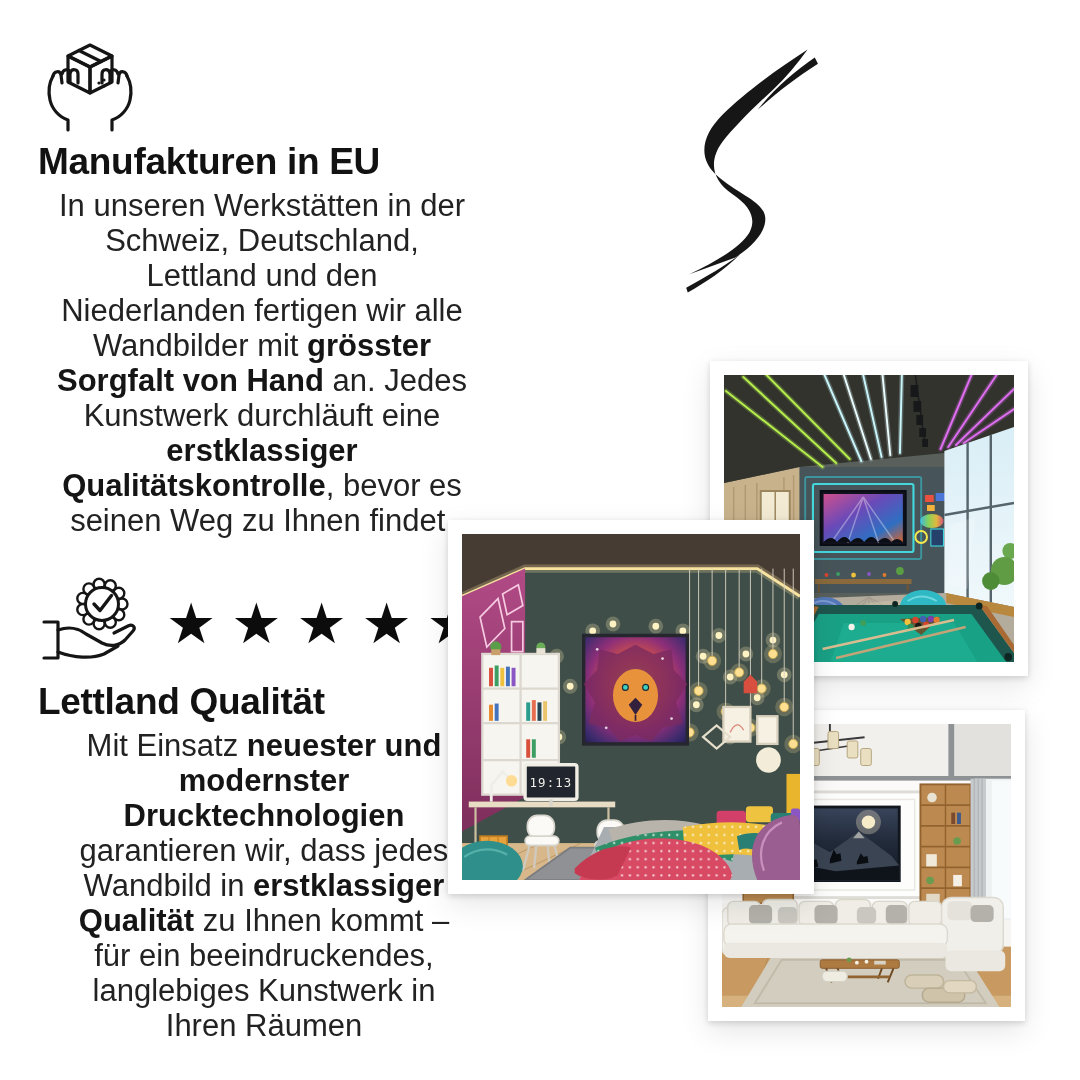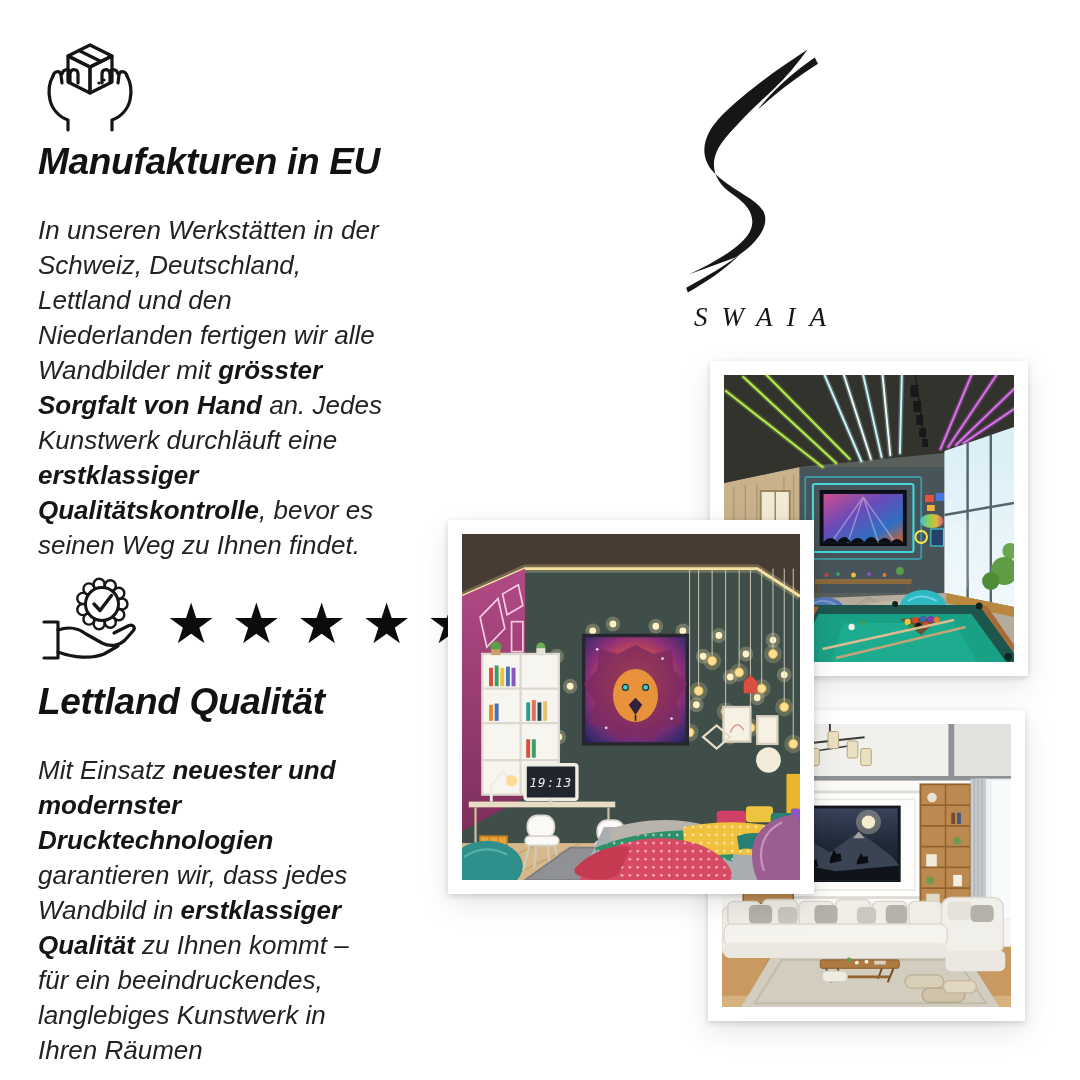--- a/index.html
+++ b/index.html
@@ -2,28 +2,28 @@
 <html lang="de" style="--page_bg: #ffffff; --card_bg: #ffffff; --heading: #121212; --text: #222222; --star: #0c0c0c; --logo_ink: #161616; --neon_green: #b5ee4d; --neon_cyan: #43e6ea; --neon_magenta: #e06ef2; --pool_felt: #19a186; --accent_magenta_wall: #a1416f;"><head>
 <meta charset="utf-8">
 <title>SWAIA Flyer</title>
 <style>
   :root{
     --page_bg:#ffffff; --card_bg:#ffffff; --heading:#121212; --text:#222222; --star:#0c0c0c; --logo_ink:#161616;
   }
   html,body{margin:0;padding:0;background:#e9e9e9;}
   .canvas{
     position:relative;width:1080px;height:1080px;margin:0 auto;background:var(--page_bg);
-    overflow:hidden;font-family:"Liberation Sans","DejaVu Sans",sans-serif;color:var(--text);font-style:italic;
+    overflow:hidden;font-family:"Liberation Sans","DejaVu Sans",sans-serif;color:var(--text);
   }
   
   .sec{position:absolute;}
   .sec-manu{left:38px;top:38px;width:448px;}
   .sec-quality{left:38px;top:572px;width:452px;}
   h1,h2{margin:8px 0 0;font-size:37px;line-height:1.18;font-weight:800;letter-spacing:-.3px;color:var(--heading);}
-  p.body{margin:29px 0 0;font-size:26px;line-height:35px;font-weight:400;white-space:pre-line;color:var(--text);}
+  p.body{margin:4px 0 0;font-size:31px;line-height:35px;font-weight:400;white-space:pre-line;color:var(--text);text-align:center;}
   p.body .b{font-weight:700;color:#151515;}
   .qrow{display:flex;align-items:center;gap:16px;}
   .stars{font-family:"DejaVu Sans",sans-serif;font-size:56px;line-height:1;letter-spacing:15px;color:var(--star);padding-top:4px;}
   .icon-box{display:block;width:104px;height:94px;}
   .icon-medal{display:block;width:112px;height:100px;flex:0 0 auto;}
   
   .logo{position:absolute;left:645px;top:40px;width:230px;text-align:center;}
   .logo svg{display:block;width:152px;height:254px;margin:0 auto;}
   .logo-text{margin-top:8px;font-family:"Liberation Serif","DejaVu Serif",serif;font-size:27px;letter-spacing:14px;text-indent:14px;color:var(--logo_ink);}
   
@@ -81,21 +81,20 @@
   </section>
 
   <div class="logo">
     <svg viewBox="0 0 190 320" aria-hidden="true">
       <g fill="#161616">
         <path d="M155,12 C118,36 76,66 48,94 C22,120 16,148 40,170 C64,192 96,202 101,220 C105,236 92,256 64,274 L6,295 C42,278 72,260 82,242 C90,226 84,210 60,194 C34,176 30,152 48,128 C62,110 86,86 112,62 C128,47 142,30 155,12 Z"></path>
         <path d="M168,30 C140,48 114,68 92,88 C112,62 138,40 164,22 Z"></path>
         <path d="M2,312 C28,298 52,284 70,270 C50,290 26,306 4,318 Z"></path>
       </g>
     </svg>
-    <div class="logo-text">SWAIA</div>
   </div>
 
   <section class="sec sec-quality">
     <div class="qrow">
       <svg class="icon-medal" viewBox="0 0 112 100" aria-hidden="true">
         <g fill="#ffffff" stroke="#151515" stroke-width="2.4">
           <circle cx="84" cy="32" r="5.5"></circle>
             <circle cx="80.8" cy="42.8" r="5.5"></circle>
             <circle cx="72.3" cy="50.2" r="5.5"></circle>
           <circle cx="61.1" cy="51.8" r="5.5"></circle>

